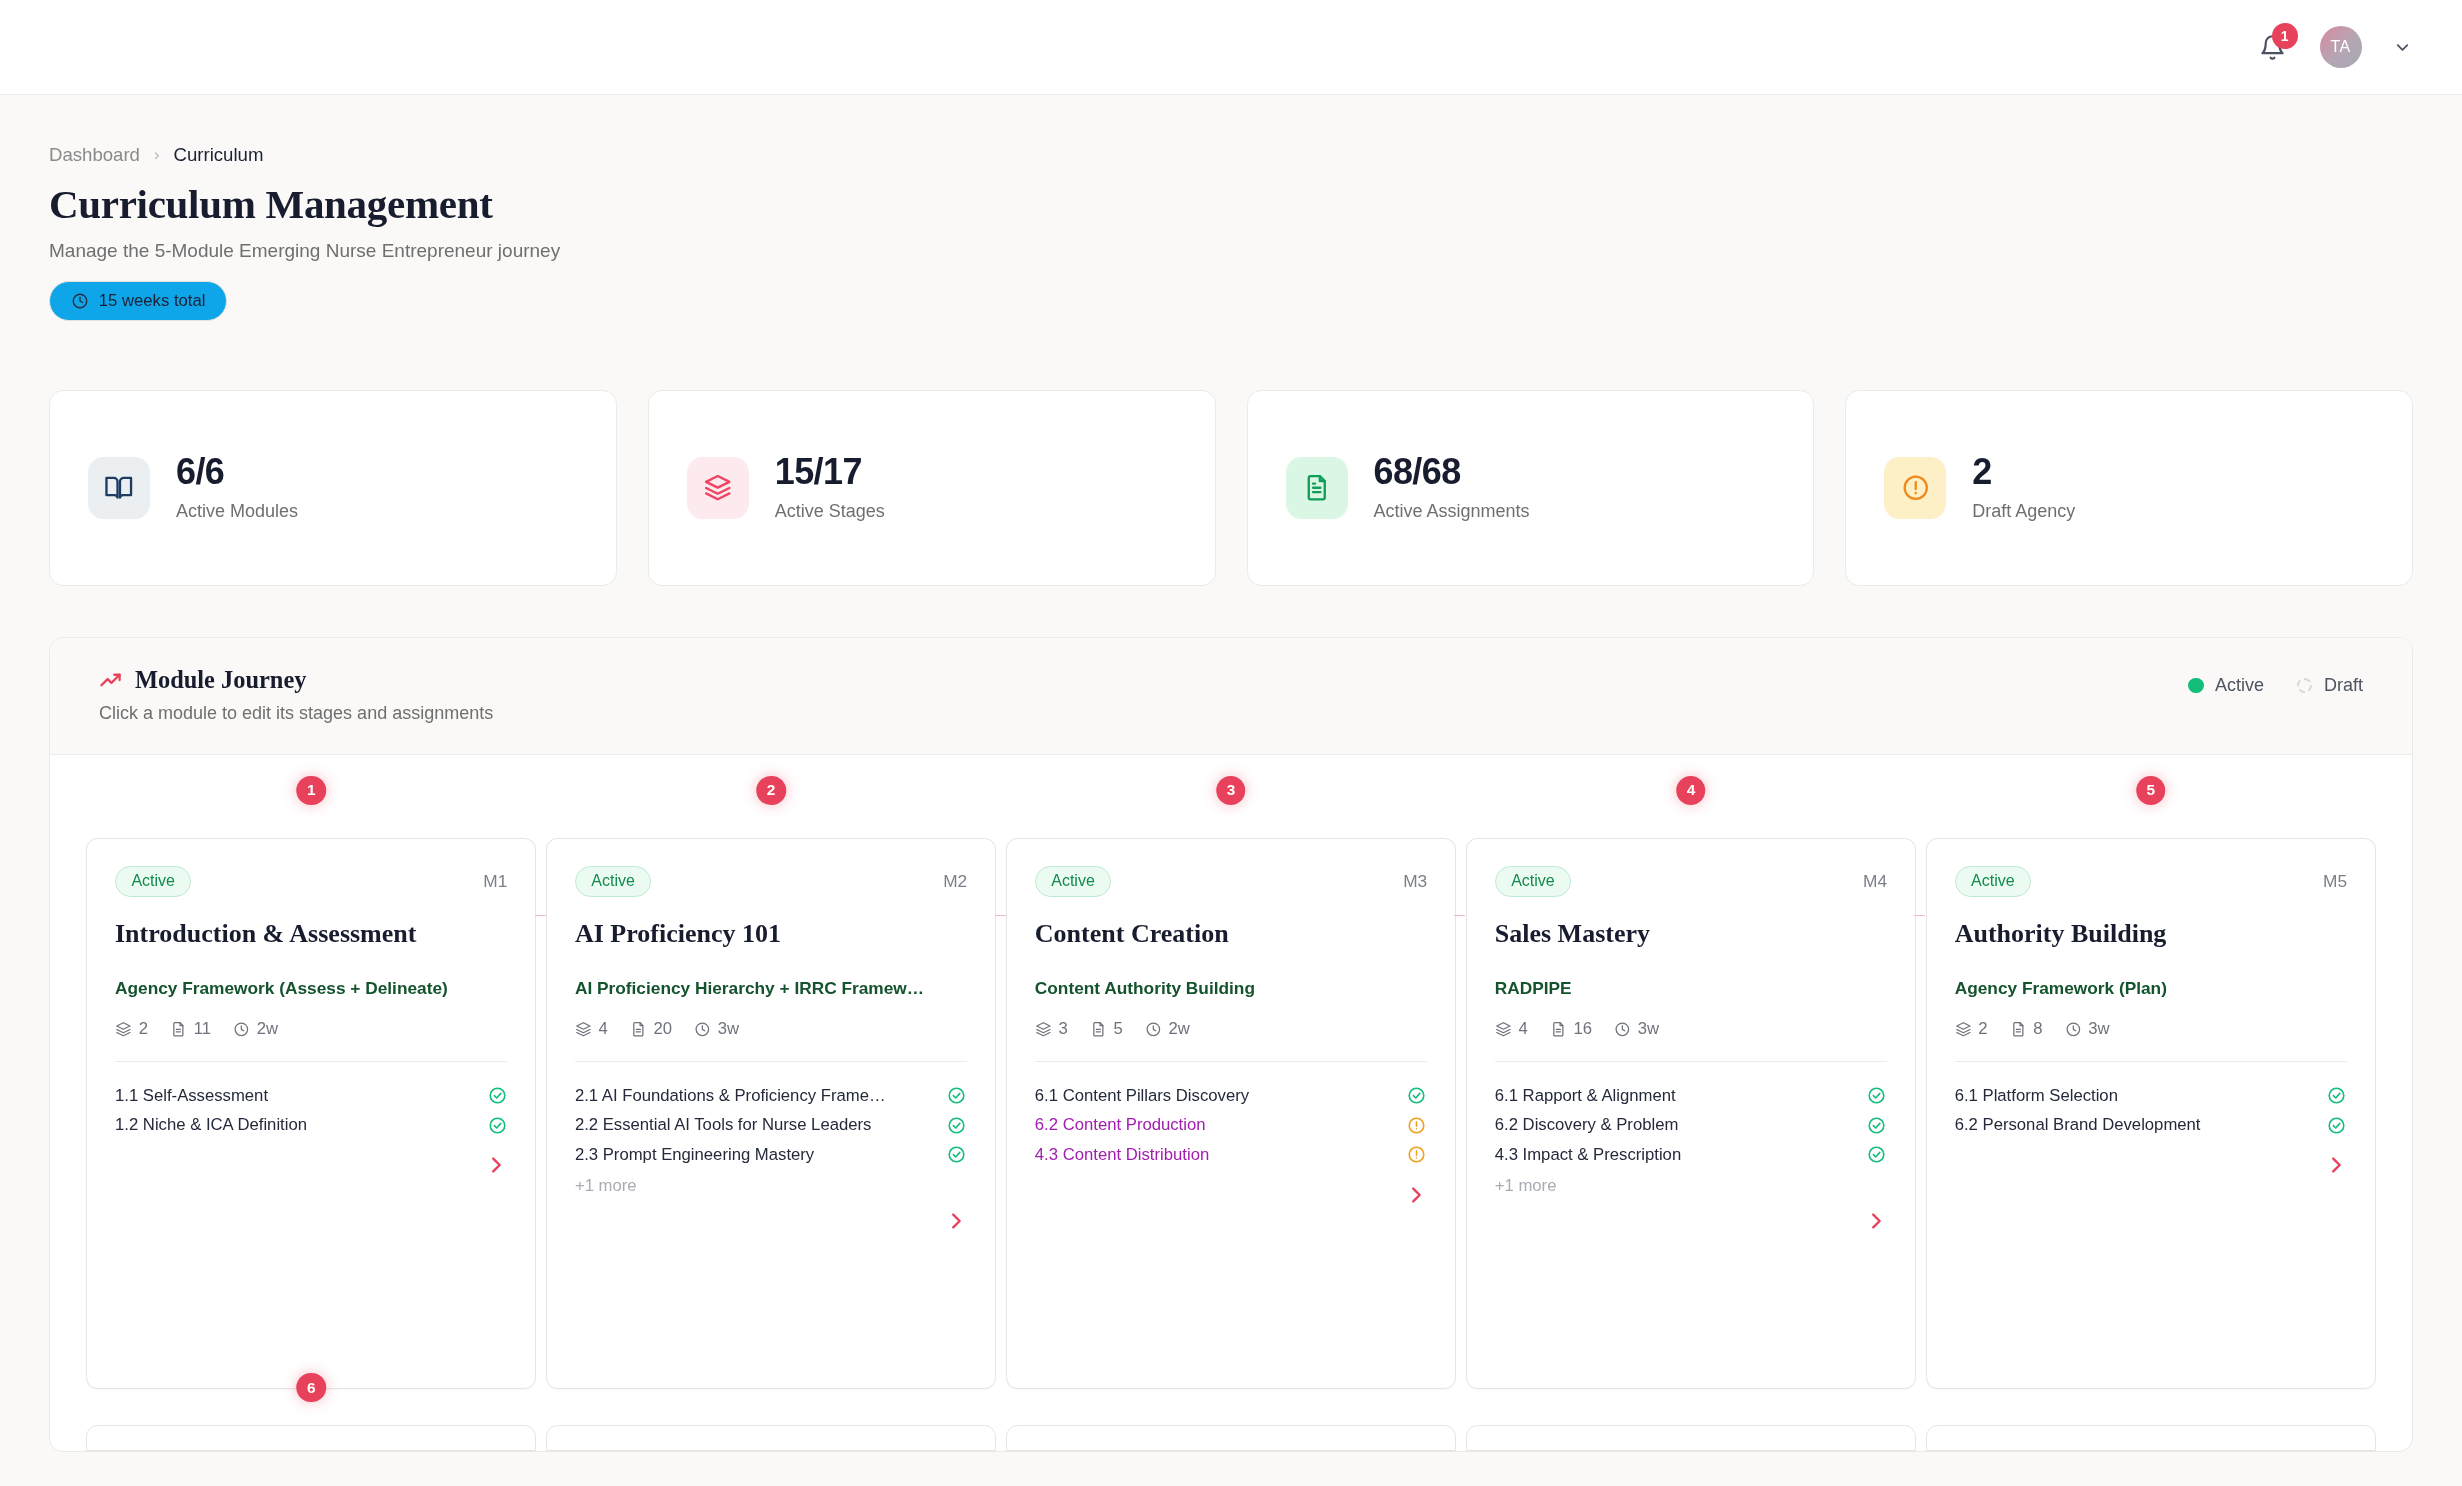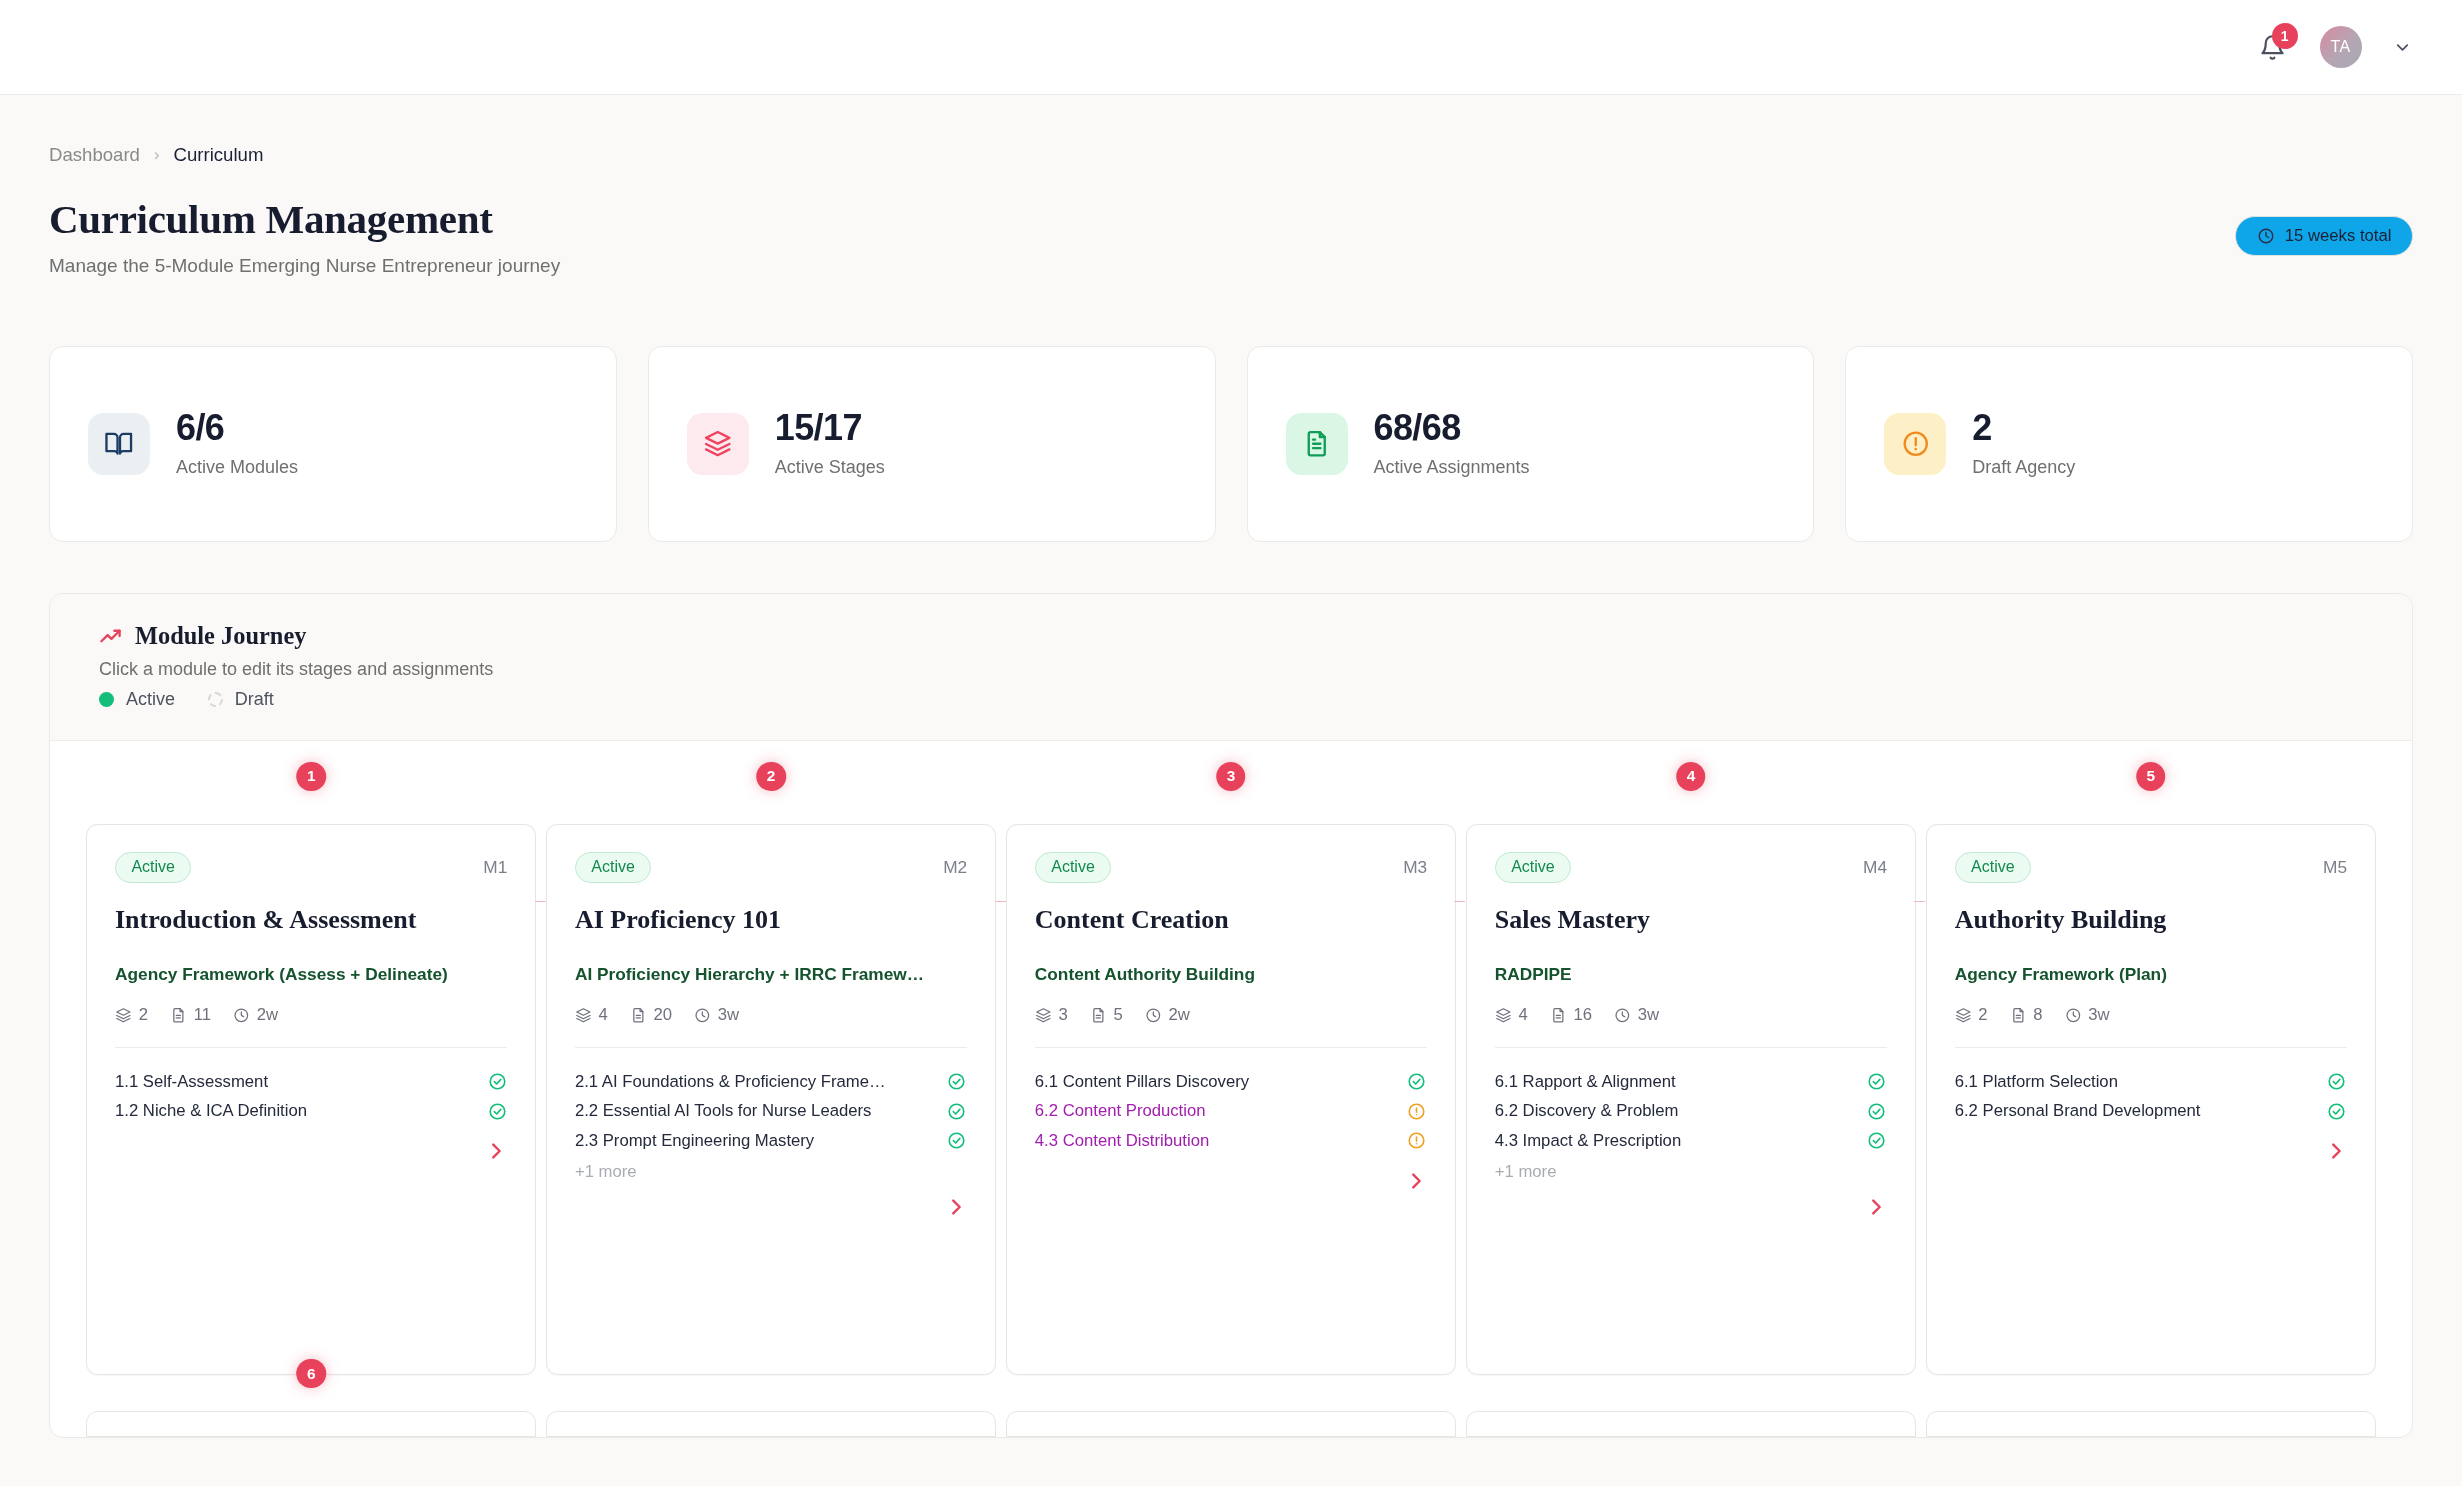--- a/index.html
+++ b/index.html
@@ -58,21 +58,22 @@
     display: flex; align-items: center; gap: 14px;
     padding-top: 49px;
     font-size: 18.6px;
   }
   .bc-link { color: #8a8a8a; cursor: pointer; }
   .bc-sep { color: #b4b4b4; font-size: 16.7px; }
   .bc-current { color: #1b2135; font-weight: 500; }
 
   .page-head {
     display: flex; align-items: flex-start; justify-content: space-between;
-    margin-top: 31px;
+    margin-top: 16px;
+    flex-direction: column;
   }
   .page-title {
     font-family: "Liberation Serif", serif;
     font-size: 41px;
     font-weight: 700;
     letter-spacing: -0.3px;
     color: #171c2e;
     line-height: 1.1;
   }
   .page-sub {
@@ -125,21 +126,21 @@
     margin-top: 51px;
     background: #ffffff;
     border: 0.6px solid #eceae7;
     border-radius: 14px;
     overflow: hidden;
   }
   .journey-head {
     background: #faf9f7;
     border-bottom: 0.6px solid #eeedea;
     padding: 28px 49px 29.5px 49px;
-    display: flex; align-items: flex-start; justify-content: space-between; flex-direction: column;
+    display: flex; align-items: flex-start; justify-content: space-between;
   }
   .journey-title-row { display: flex; align-items: center; gap: 13px; }
   .journey-title {
     font-family: "Liberation Serif", serif;
     font-size: 24.4px; font-weight: 700; color: #171c2e;
   }
   .journey-sub { font-size: 18px; color: #6f6f6f; margin-top: 9px; }
   .legend { display: flex; align-items: center; gap: 33px; padding-top: 9px; }
   .legend-item { display: flex; align-items: center; gap: 11.5px; font-size: 18px; color: #4e5360; }
   .dot-active { width: 15.4px; height: 15.4px; border-radius: 641px; background: #13bd7a; }

